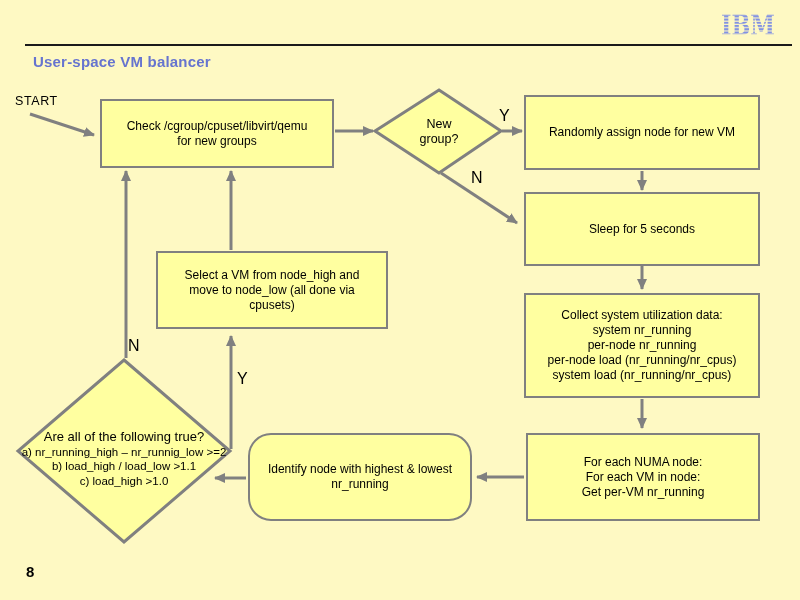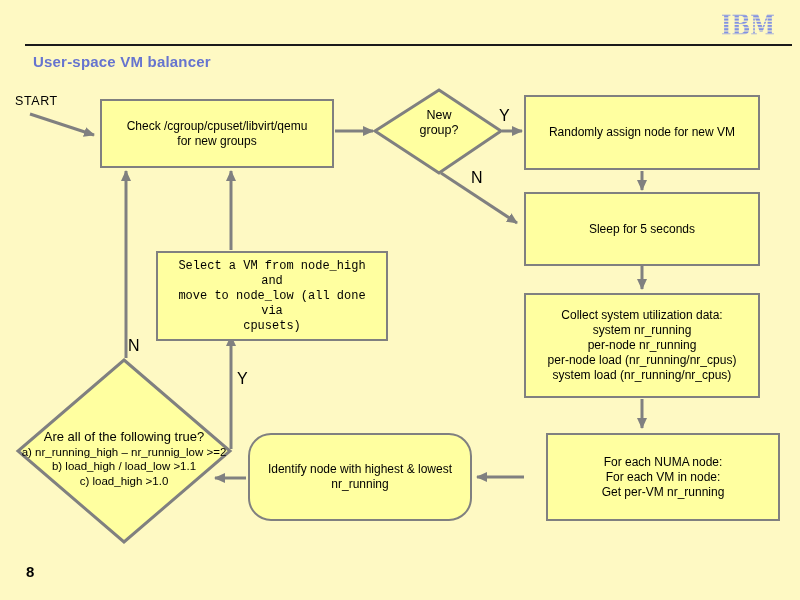--- a/index.html
+++ b/index.html
@@ -16,25 +16,25 @@
   #label-y-bottom{left:237px;top:370px;}
   #label-n-bottom{left:128px;top:337px;}
   .shapes{position:absolute;left:0;top:0;width:800px;height:600px;}
   .box{position:absolute;background:var(--node-fill,#ffffa0);border:2.5px solid var(--node-border,#808080);
        box-sizing:border-box;display:flex;flex-direction:column;justify-content:center;align-items:center;
        text-align:center;font-size:12px;line-height:15px;color:#000;padding:8px;}
   #box-check{left:100px;top:99px;width:234px;height:69px;}
   #box-random{left:524px;top:95px;width:236px;height:75px;}
   #box-sleep{left:524px;top:192px;width:236px;height:74px;}
   #box-collect{left:524px;top:293px;width:236px;height:105px;}
-  #box-numa{left:546px;top:433px;width:234px;height:88px;}
+  #box-numa{left:526px;top:433px;width:234px;height:88px;}
   #box-identify{left:248px;top:433px;width:224px;height:88px;border-radius:23px;}
-  #box-select{left:156px;top:251px;width:232px;height:90px;font-family:Liberation Mono, monospace;}
+  #box-select{left:156px;top:251px;width:232px;height:78px;}
   .diamond-text{position:absolute;text-align:center;color:#000;}
-  #text-newgroup{left:394px;top:108px;width:90px;font-size:12.5px;line-height:15px;}
+  #text-newgroup{left:394px;top:117px;width:90px;font-size:12.5px;line-height:15px;}
   #decision-text{left:7px;top:430px;width:234px;font-size:11.5px;line-height:14.5px;}
   #decision-text div:first-child{font-size:13px;}
   .ibm-logo{position:absolute;left:720px;top:12px;}
 </style>
 </head>
 <body>
 
 <div class="slide">
 
   <svg class="shapes" width="800" height="600" viewBox="0 0 800 600">

